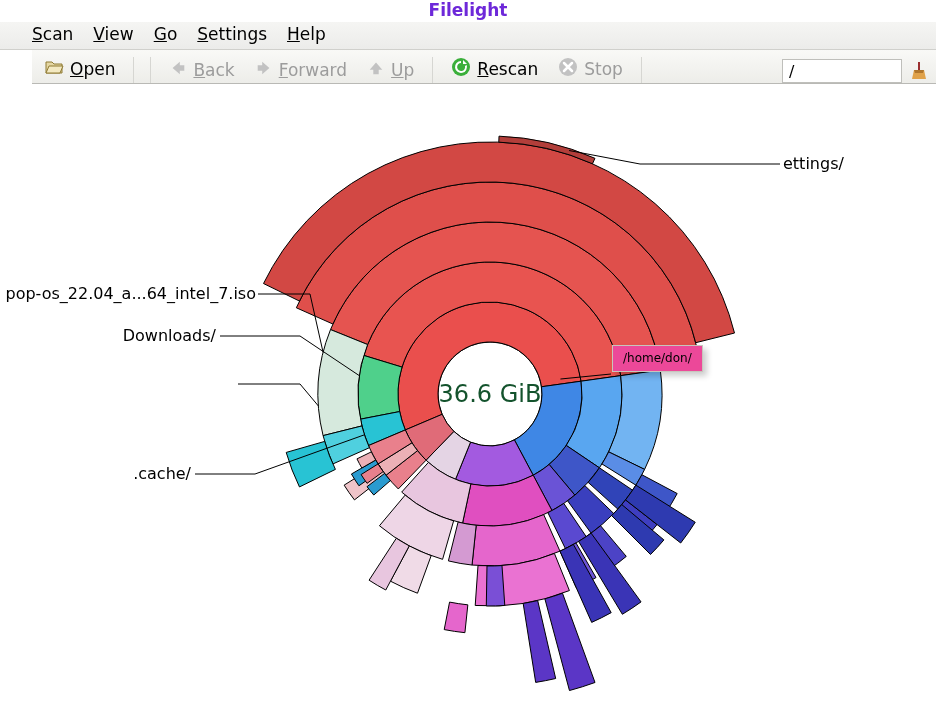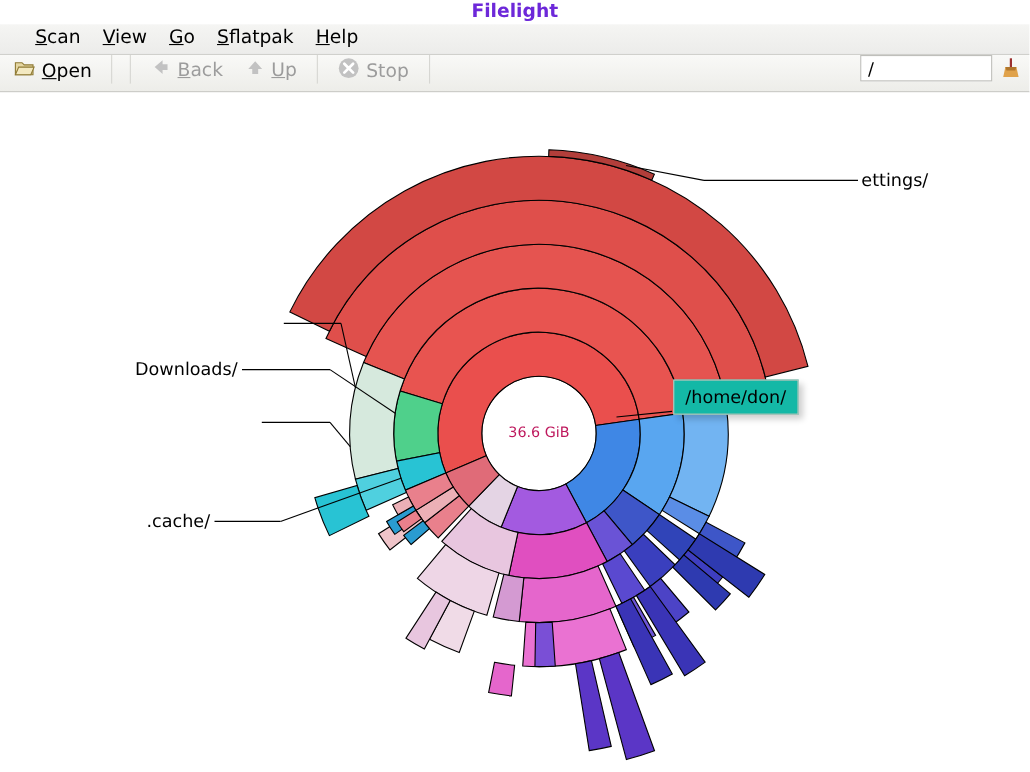--- a/index.html
+++ b/index.html
@@ -1,47 +1,47 @@
 <!DOCTYPE html>
 <html><head>
 <meta charset="utf-8">
 <style>
   * { box-sizing: border-box; }
   html, body { margin: 0; padding: 0; width: 936px; height: 702px; font-family: "DejaVu Sans", "Liberation Sans", Arial, sans-serif; font-size: 17px; color: #000; background: #fff; }
   .titlebar { height: 21px; line-height: 21px; text-align: center; color: #6d28d9; font-weight: bold; font-size: 17px; background: #fff; }
   .menubar { height: 29px; background: linear-gradient(#f5f5f3,#ececea); border-top: 1px solid #fff; border-bottom: 1px solid #d0d0cc; padding: 0 24px; display: flex; align-items: flex-start; gap: 4px; }
   .menuitem { padding: 2px 8px; cursor: default; }
   .menuitem .ul { text-decoration: underline; }
-  .toolbar { height: 34px; background: linear-gradient(#f9f9f7,#edede9); border-bottom: 1px solid #b9b9b5; display: flex; align-items: flex-start; gap: 8px; padding: 0 6px; }
+  .toolbar { height: 34px; background: linear-gradient(#f9f9f7,#edede9); border-bottom: 1px solid #b9b9b5; display: flex; align-items: flex-end; gap: 8px; padding: 0 6px; margin-left: 32px; }
   .tbtn { display: inline-flex; align-items: center; gap: 6px; padding: 2px 6px; border-radius: 3px; cursor: default; }
   .tbtn.disabled { color: #9c9c9c; }
   .tbtn.disabled svg path, .tbtn.disabled svg polygon, .tbtn.disabled svg circle { fill: #c2c2c2 !important; }
   .tbtn .ul { text-decoration: underline; }
   .sep { width: 1px; height: 26px; background: #d6d6d2; margin: 0 4px; }
   .locbar { display: flex; align-items: center; gap: 6px; margin-left: auto; }
   .locinput { width: 120px; height: 24px; border: 1px solid #bfbfbb; background: #fff; padding: 1px 6px; font-family: inherit; font-size: 16px; outline: none; }
   .broom { width: 22px; height: 22px; display: inline-flex; align-items: center; justify-content: center; }
   .chartwrap { position: relative; width: 936px; height: 618px; background: #fff; }
   .chartwrap svg { display: block; }
   .label { position: absolute; font-size: 16px; color: #000; white-space: nowrap; }
-  .center-label { position: absolute; font-size: 13px; color: #be185d; text-align: center; transform: translate(-50%,-50%); }
-  .tooltip { position: absolute; background: #14b8a6; border: 1px solid #c8c5bc; box-shadow: 4px 4px 6px rgba(0,0,0,0.2); padding: 5px 10px; font-size: 16px; line-height: 1.25; }
+  .center-label { position: absolute; font-size: 24px; color: #14532d; text-align: center; transform: translate(-50%,-50%); }
+  .tooltip { position: absolute; background: #ec4899; border: 1px solid #c8c5bc; box-shadow: 4px 4px 6px rgba(0,0,0,0.2); padding: 5px 10px; font-size: 12px; line-height: 1.25; }
 </style>
 </head>
 <body>
 
 <div class="titlebar">
   <span>Filelight</span>
 </div>
 
 <div class="menubar">
   <div class="menuitem"><span class="ul">S</span><span>can</span></div>
   <div class="menuitem"><span class="ul">V</span><span>iew</span></div>
   <div class="menuitem"><span class="ul">G</span><span>o</span></div>
-  <div class="menuitem"><span class="ul">S</span><span>flatpak</span></div>
+  <div class="menuitem"><span class="ul">S</span><span>ettings</span></div>
   <div class="menuitem"><span class="ul">H</span><span>elp</span></div>
 </div>
 
 <div class="toolbar">
   <div class="tbtn">
     <span>
       <svg width="20" height="20" viewBox="0 0 20 20">
           <path d="M2 5h6l2 2h8v9H2z" fill="#e5d7a3" stroke="#8f7a33" stroke-width="1"></path>
           <path d="M2 16L5 9h14l-3 7z" fill="#f3e9c1" stroke="#8f7a33" stroke-width="1"></path>
         </svg>
@@ -54,26 +54,44 @@
     <span>
       <svg width="18" height="18" viewBox="0 0 20 20">
           <polygon points="12,3 4,10 12,17 12,13 17,13 17,7 12,7" fill="#c2c2c2"></polygon>
         </svg>
     </span>
     <span><span class="ul">B</span><span>ack</span></span>
   </div>
   <div class="tbtn disabled">
     <span>
       <svg width="18" height="18" viewBox="0 0 20 20">
+          <polygon points="8,3 16,10 8,17 8,13 3,13 3,7 8,7" fill="#c2c2c2"></polygon>
+        </svg>
+    </span>
+    <span><span class="ul">F</span><span>orward</span></span>
+  </div>
+  <div class="tbtn disabled">
+    <span>
+      <svg width="18" height="18" viewBox="0 0 20 20">
           <polygon points="3,12 10,4 17,12 13,12 13,17 7,17 7,12" fill="#c2c2c2"></polygon>
         </svg>
     </span>
     <span><span class="ul">U</span><span>p</span></span>
   </div>
   <div class="sep"></div>
+  <div class="tbtn">
+    <span>
+      <svg width="20" height="20" viewBox="0 0 20 20">
+          <circle cx="10" cy="10" r="9" fill="#3aaf3a"></circle>
+          <path d="M10 4a6 6 0 1 0 5.7 4.1L14 9a4 4 0 1 1-4-3V4z" fill="#fff"></path>
+          <polygon points="12,3 16,7 12,7" fill="#fff"></polygon>
+        </svg>
+    </span>
+    <span><span class="ul">R</span><span>escan</span></span>
+  </div>
   <div class="tbtn disabled">
     <span>
       <svg width="20" height="20" viewBox="0 0 20 20">
           <circle cx="10" cy="10" r="9" fill="#bcbcbc"></circle>
           <path d="M6 6l8 8M14 6l-8 8" stroke="#fff" stroke-width="2.5" stroke-linecap="round"></path>
         </svg>
     </span>
     <span>Stop</span>
   </div>
   <div class="sep"></div>
@@ -152,19 +170,20 @@
       <line x1="318.4189833553102" y1="321.99811348398947" x2="300" y2="300" stroke="#000" stroke-width="1"></line>
       <line x1="300" y1="300" x2="238" y2="300" stroke="#000" stroke-width="1"></line>
       <line x1="364.4605398490397" y1="350.7902432574931" x2="255" y2="390" stroke="#000" stroke-width="1"></line>
       <line x1="255" y1="390" x2="195" y2="390" stroke="#000" stroke-width="1"></line>
       <line x1="560.426627252834" y1="295.0303582611213" x2="611" y2="290" stroke="#000" stroke-width="1"></line>
     </svg>
 
   <div class="center-label" style="left:490px; top:310px;">36.6 GiB</div>
 
   <div class="label" style="left:783px; top:70px;">ettings/</div>
+  <div class="label" style="right:680px; top:200px; text-align:right;">pop-os_22.04_a...64_intel_7.iso</div>
   <div class="label" style="right:720px; top:242px; text-align:right;">Downloads/</div>
   <div class="label" style="right:745px; top:380px; text-align:right;">.cache/</div>
 
   <div class="tooltip" style="left:612px; top:261px;">
     <div>/home/don/</div>
   </div>
 </div>
 
 </body></html>

